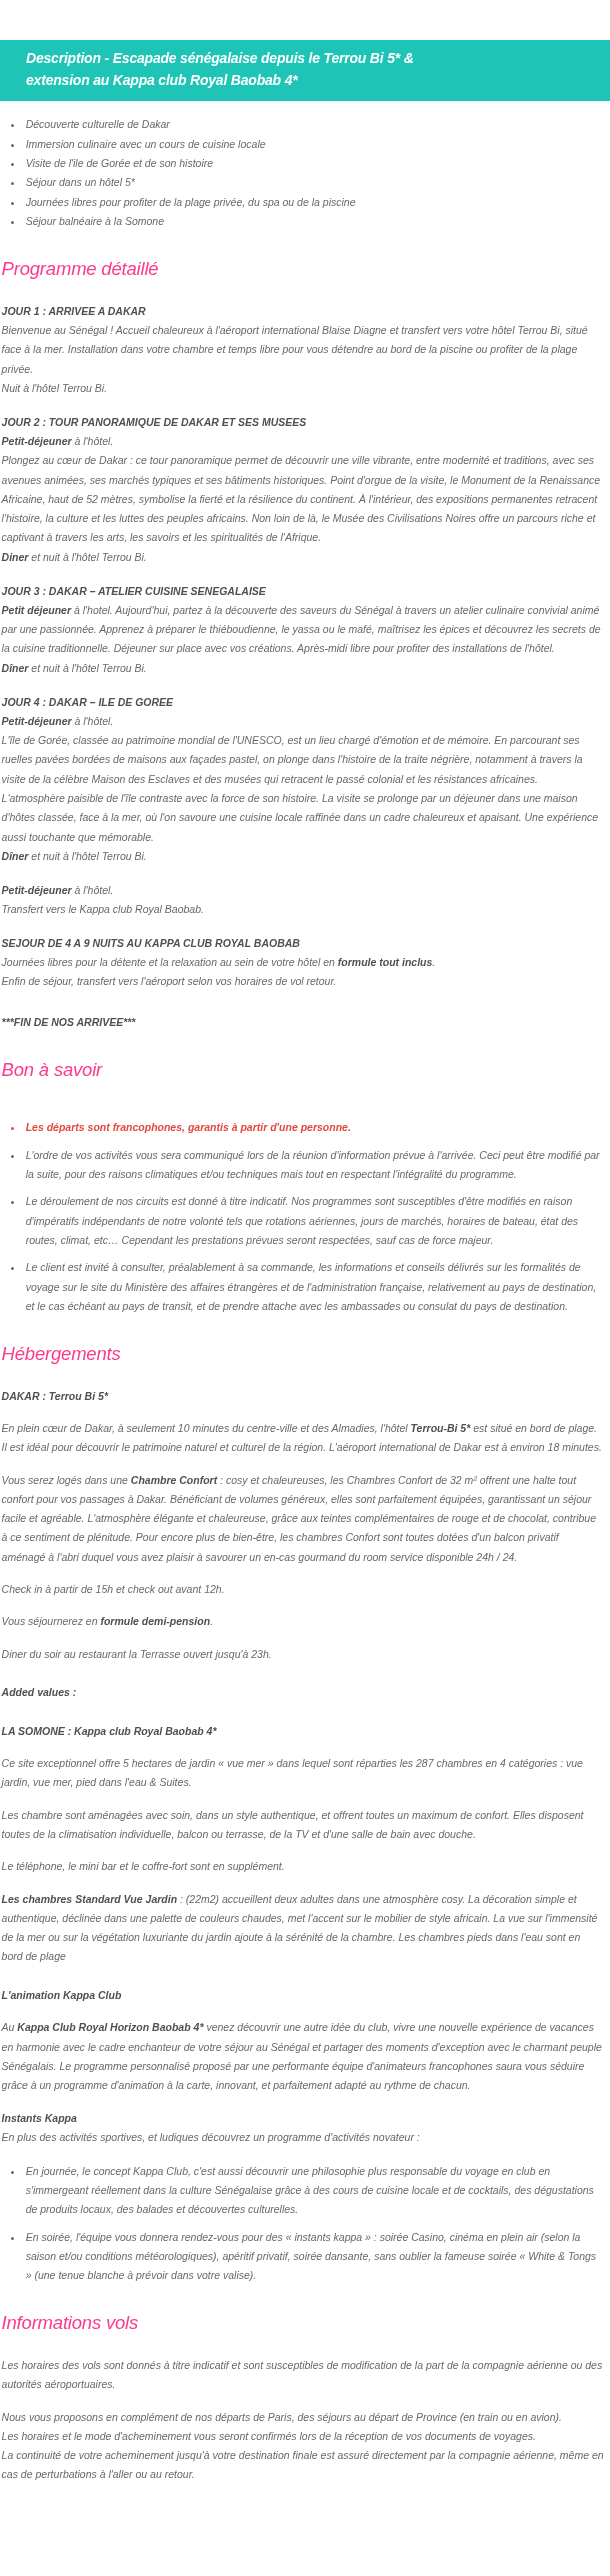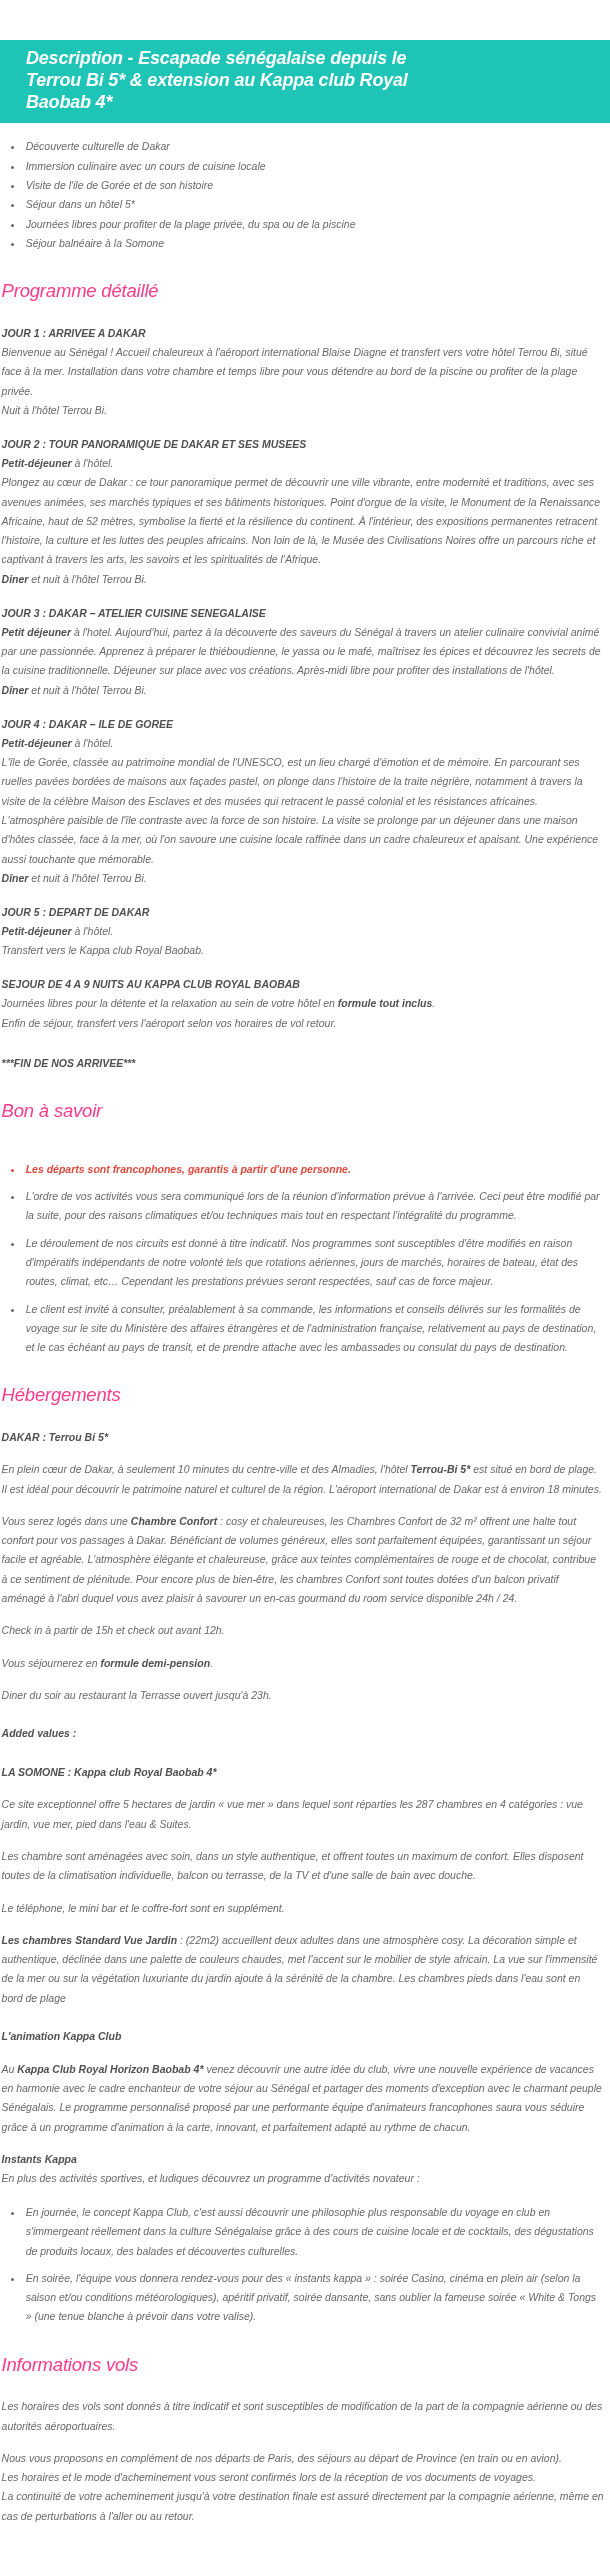--- a/index.html
+++ b/index.html
@@ -11,21 +11,21 @@
     -webkit-font-smoothing:antialiased;
   }
   .top-gap{height:40px;}
   .banner{
     background:#1ec5b7;
     padding:7.2px 157px 9.7px 26px;
   }
   .banner h1{
     margin:0;
     color:#ffffff;
-    font-size:18px;
+    font-size:14px;
     line-height:22px;
     font-weight:700;
     letter-spacing:-0.2px;
   }
   .content{
     padding:0 6.4px 24px 1.6px;
     font-size:10.5px;
     line-height:19.3px;
   }
   ul{margin:14.5px 0 13px;padding-left:22.5px;}
@@ -97,21 +97,20 @@
     </div>
 
     <div class="block">
       <div class="block-title">JOUR 4 : DAKAR – ILE DE GOREE</div>
       <div class="line"><span></span><strong>Petit-déjeuner</strong><span> à l'hôtel.</span></div>
       <div class="line"><span>L'île de Gorée, classée au patrimoine mondial de l'UNESCO, est un lieu chargé d'émotion et de mémoire. En parcourant ses ruelles pavées bordées de maisons aux façades pastel, on plonge dans l'histoire de la traite négrière, notamment à travers la visite de la célèbre Maison des Esclaves et des musées qui retracent le passé colonial et les résistances africaines. L'atmosphère paisible de l'île contraste avec la force de son histoire. La visite se prolonge par un déjeuner dans une maison d'hôtes classée, face à la mer, où l'on savoure une cuisine locale raffinée dans un cadre chaleureux et apaisant. Une expérience aussi touchante que mémorable.</span><strong></strong><span></span></div>
       <div class="line"><span></span><strong>Dîner</strong><span> et nuit à l'hôtel Terrou Bi.</span></div>
     </div>
 
     <div class="block">
-      <div class="block-title">JOUR 5 : DEPART DE DAKAR</div>
       <div class="line"><span></span><strong>Petit-déjeuner</strong><span> à l'hôtel.</span></div>
       <div class="line"><span>Transfert vers le Kappa club Royal Baobab.</span><strong></strong><span></span></div>
     </div>
 
     <div class="block">
       <div class="block-title">SEJOUR DE 4 A 9 NUITS AU KAPPA CLUB ROYAL BAOBAB</div>
       <div class="line"><span>Journées libres pour la détente et la relaxation au sein de votre hôtel en </span><strong>formule tout inclus</strong><span>.</span></div>
       <div class="line"><span>Enfin de séjour, transfert vers l'aéroport selon vos horaires de vol retour.</span><strong></strong><span></span></div>
     </div>
 

